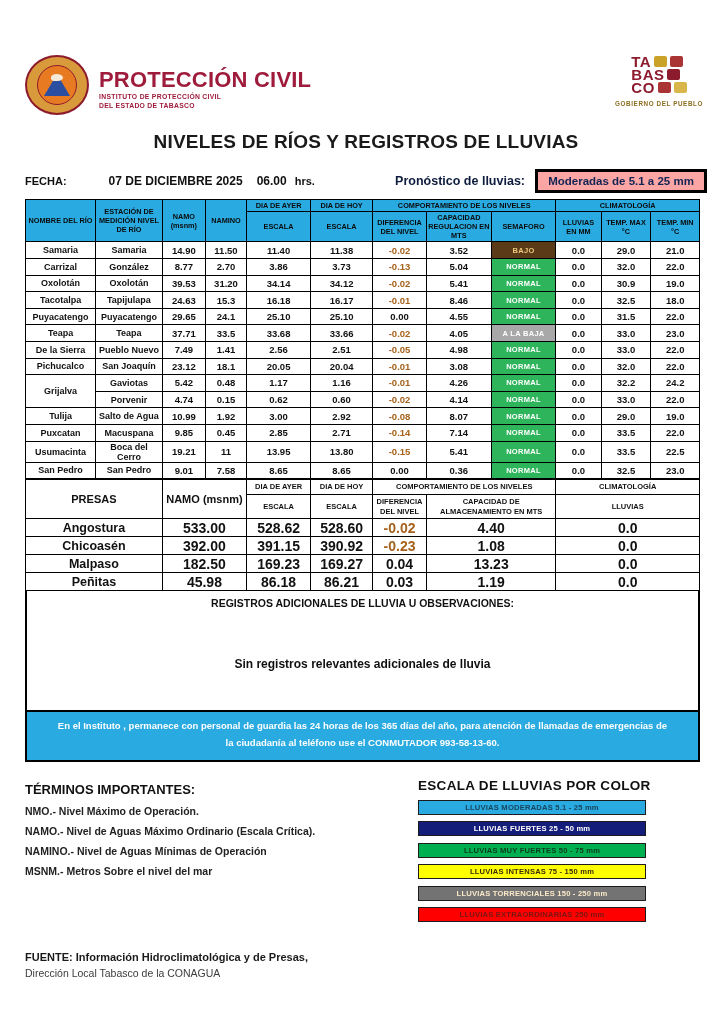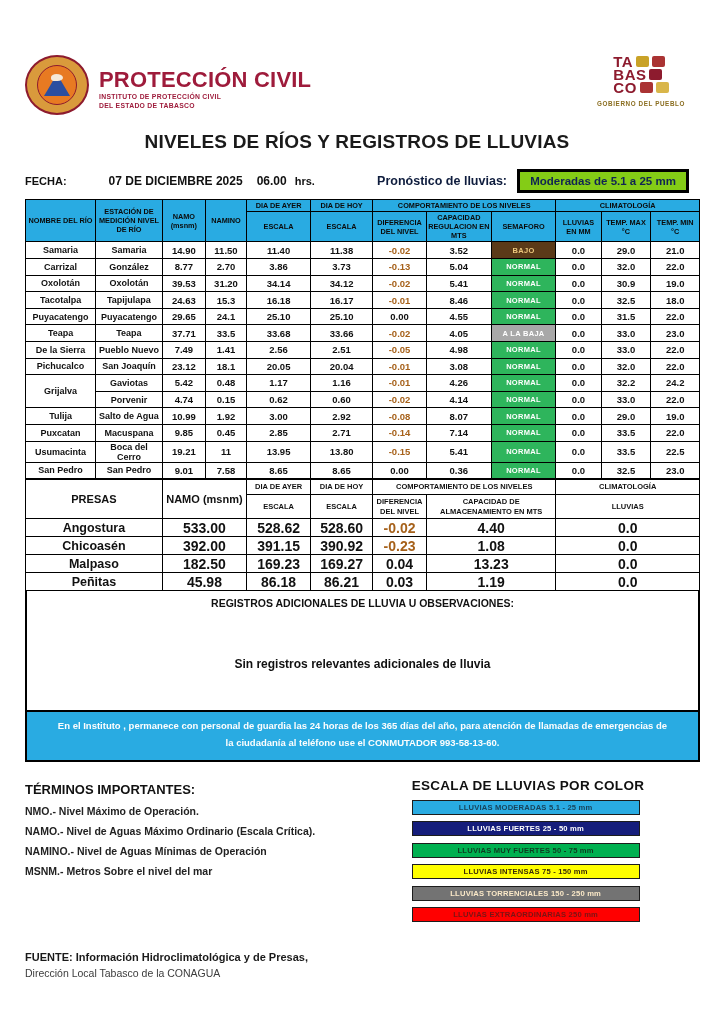--- a/index.html
+++ b/index.html
@@ -1,18 +1,18 @@
 <!DOCTYPE html>
 <html><head>
 <meta charset="utf-8">
 <style>
   * { margin:0; padding:0; box-sizing:border-box; }
   html,body { background:#fff; }
   body { font-family:"Liberation Sans", sans-serif; color:#111; }
-  .page { position:relative; width:723px; height:984px; background:#fff; padding:55px 34px 0 25px; overflow:hidden; }
+  .page { position:relative; width:723px; height:984px; background:#fff; padding:55px 16px 0 25px; overflow:hidden; }
 
   
   .top-header { display:flex; justify-content:space-between; align-items:flex-start; height:68px; }
   .brand-left { display:flex; align-items:center; gap:10px; }
   .seal { position:relative; width:64px; height:60px; border-radius:50%;
           background:#d99a3c; border:2px solid #8d1b2e; display:flex; align-items:center; justify-content:center; }
   .seal-inner { position:relative; width:40px; height:40px; border-radius:50%; background:#e87a22; border:1px solid #8d1b2e;
                 display:flex; align-items:center; justify-content:center; }
   .seal-tri { width:0; height:0; border-left:13px solid transparent; border-right:13px solid transparent; border-bottom:22px solid #2b4ea0; position:relative; }
   .seal-dot { position:absolute; width:12px; height:7px; background:#f5e9d8; border-radius:50% 60% 50% 40%; left:50%; top:58%; transform:translate(-50%,0); }
@@ -29,21 +29,21 @@
   .tab-sub { font-size:6.3px; font-weight:700; color:#8a6d1f; letter-spacing:0.6px; margin-top:3px; }
 
   
   .doc-title { text-align:center; font-size:19px; font-weight:800; color:#1a1a1a; margin-top:8px; letter-spacing:0.2px; }
   .date-row { display:flex; align-items:center; margin-top:16px; margin-bottom:6px; height:24px; }
   .date-label { font-size:11px; font-weight:800; }
   .date-value { font-size:12px; font-weight:800; margin-left:42px; }
   .date-time { font-size:12px; font-weight:800; margin-left:14px; }
   .date-suffix { font-size:11px; font-weight:800; margin-left:8px; }
   .forecast-label { font-size:12.5px; font-weight:800; color:#0e1c3d; margin-left:auto; }
-  .forecast-box { width:172px; margin-left:10px; background:#84cc16; border:3px solid #000;
+  .forecast-box { width:172px; margin-left:10px; background:#fca5a5; border:3px solid #000;
                   text-align:center; font-size:11.5px; font-weight:800; color:#102453; padding:3px 0; }
 
   
   table { border-collapse:collapse; width:675px; table-layout:fixed; }
   td, th { border:1.5px solid #000; text-align:center; vertical-align:middle; overflow:hidden; }
   .rivers th { background:#29abe2; color:#0b0b0b; font-size:7.3px; font-weight:800; padding:1px 1px; line-height:1.25; }
   .rivers td { font-size:9.5px; font-weight:700; height:16.6px; padding:0 1px; background:#fff; }
   .rivers .txt { font-size:9px; }
   .rivers .neg { color:#a6611a; }
   .rivers .sem { font-size:7.5px; font-weight:800; letter-spacing:0.3px; }

